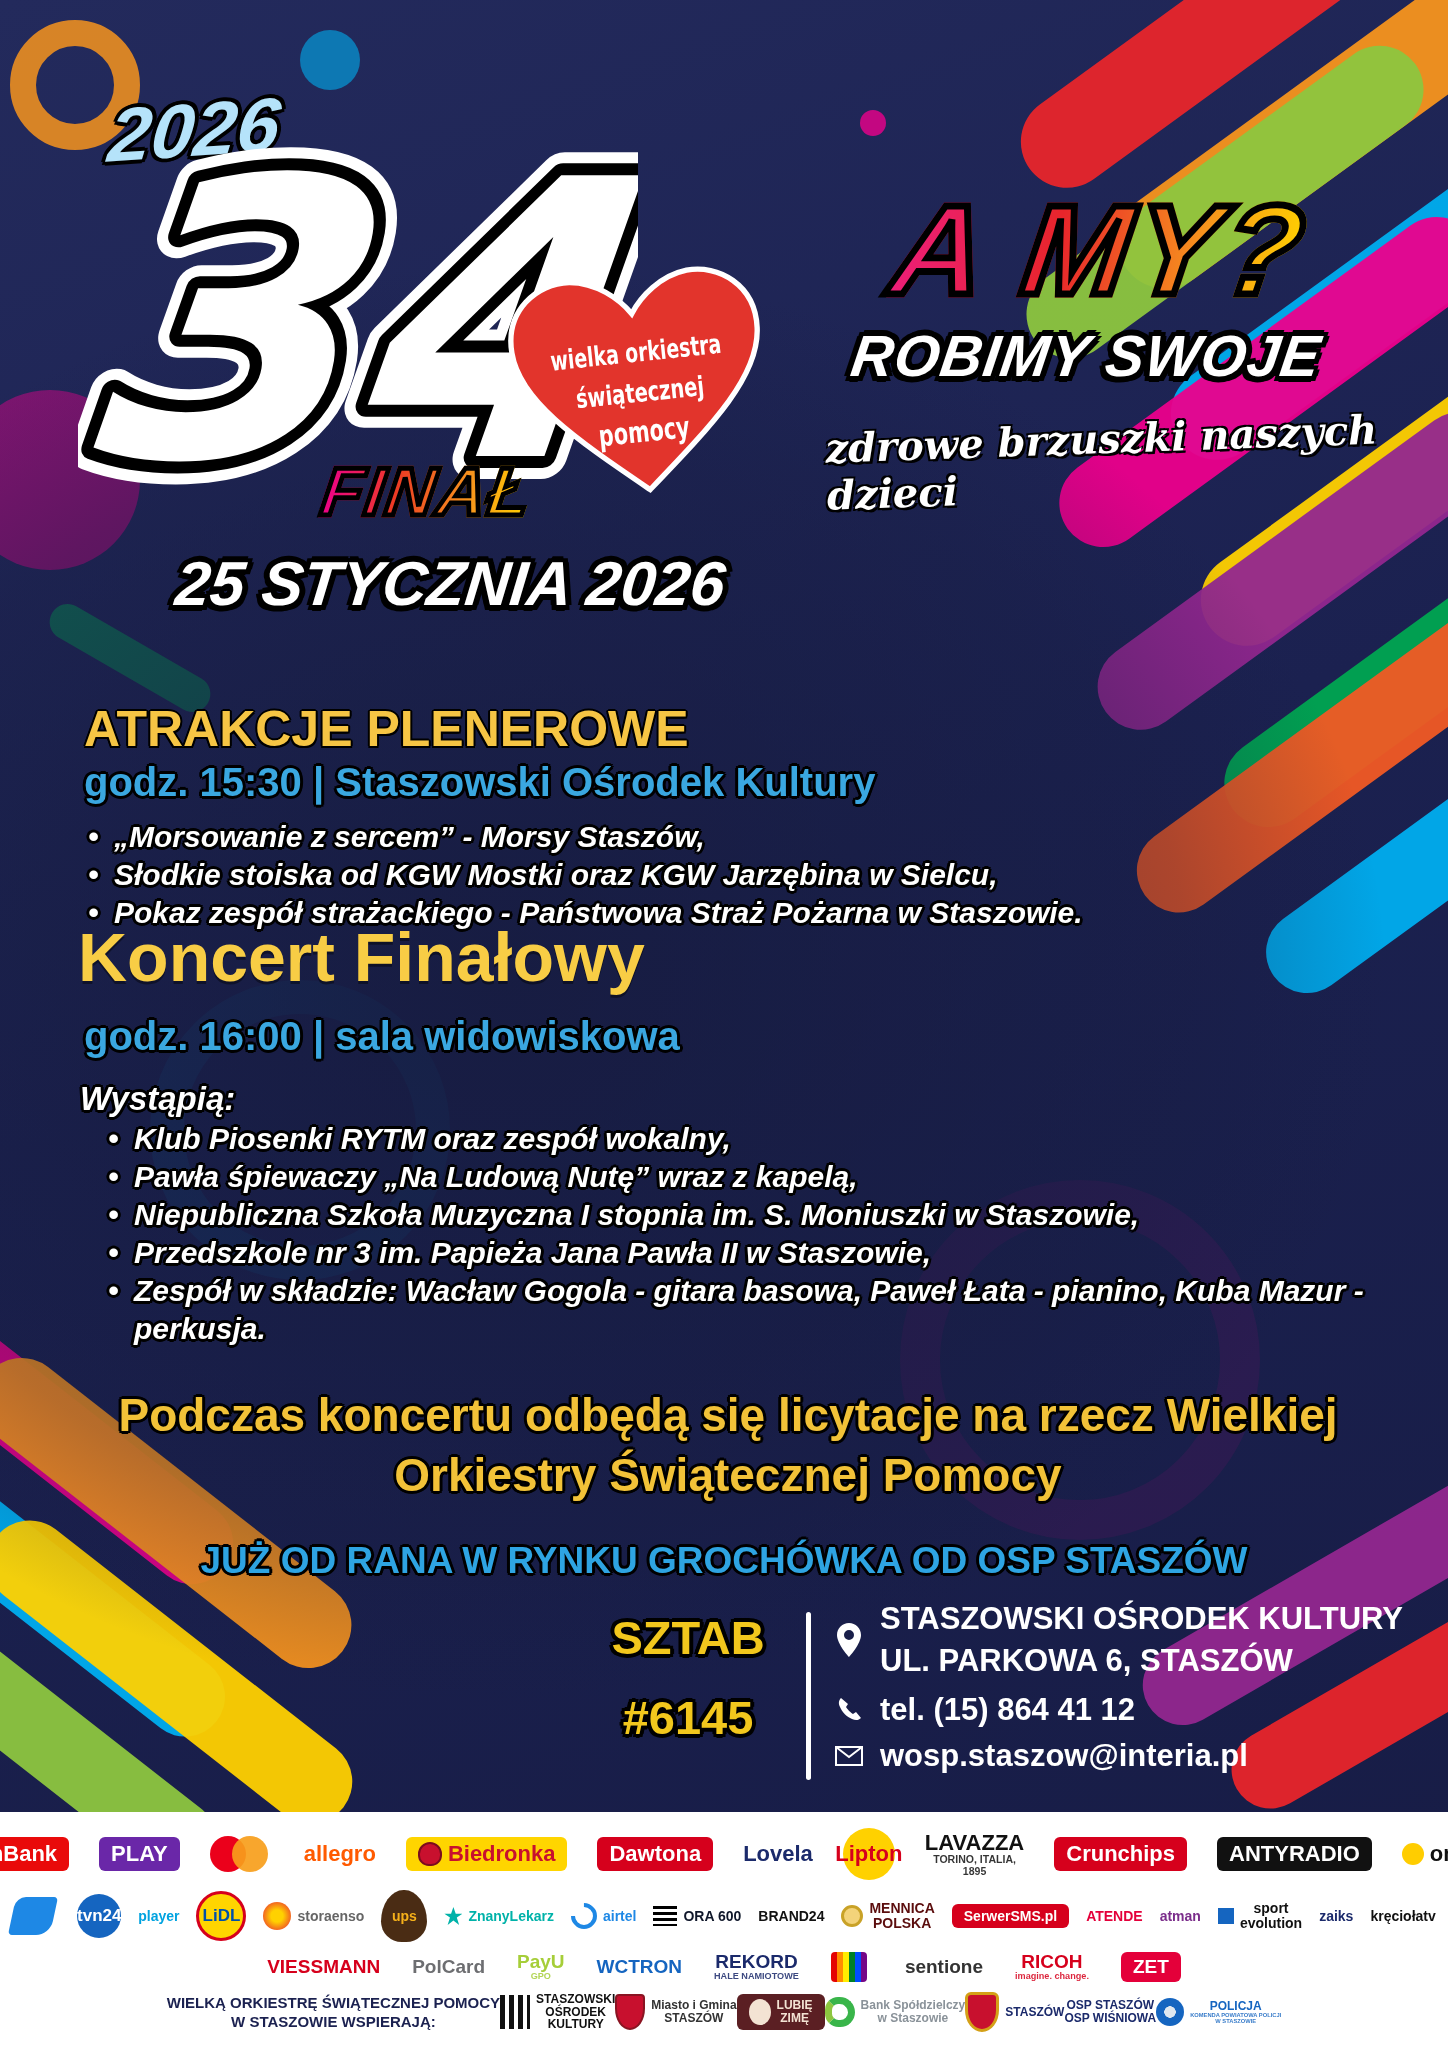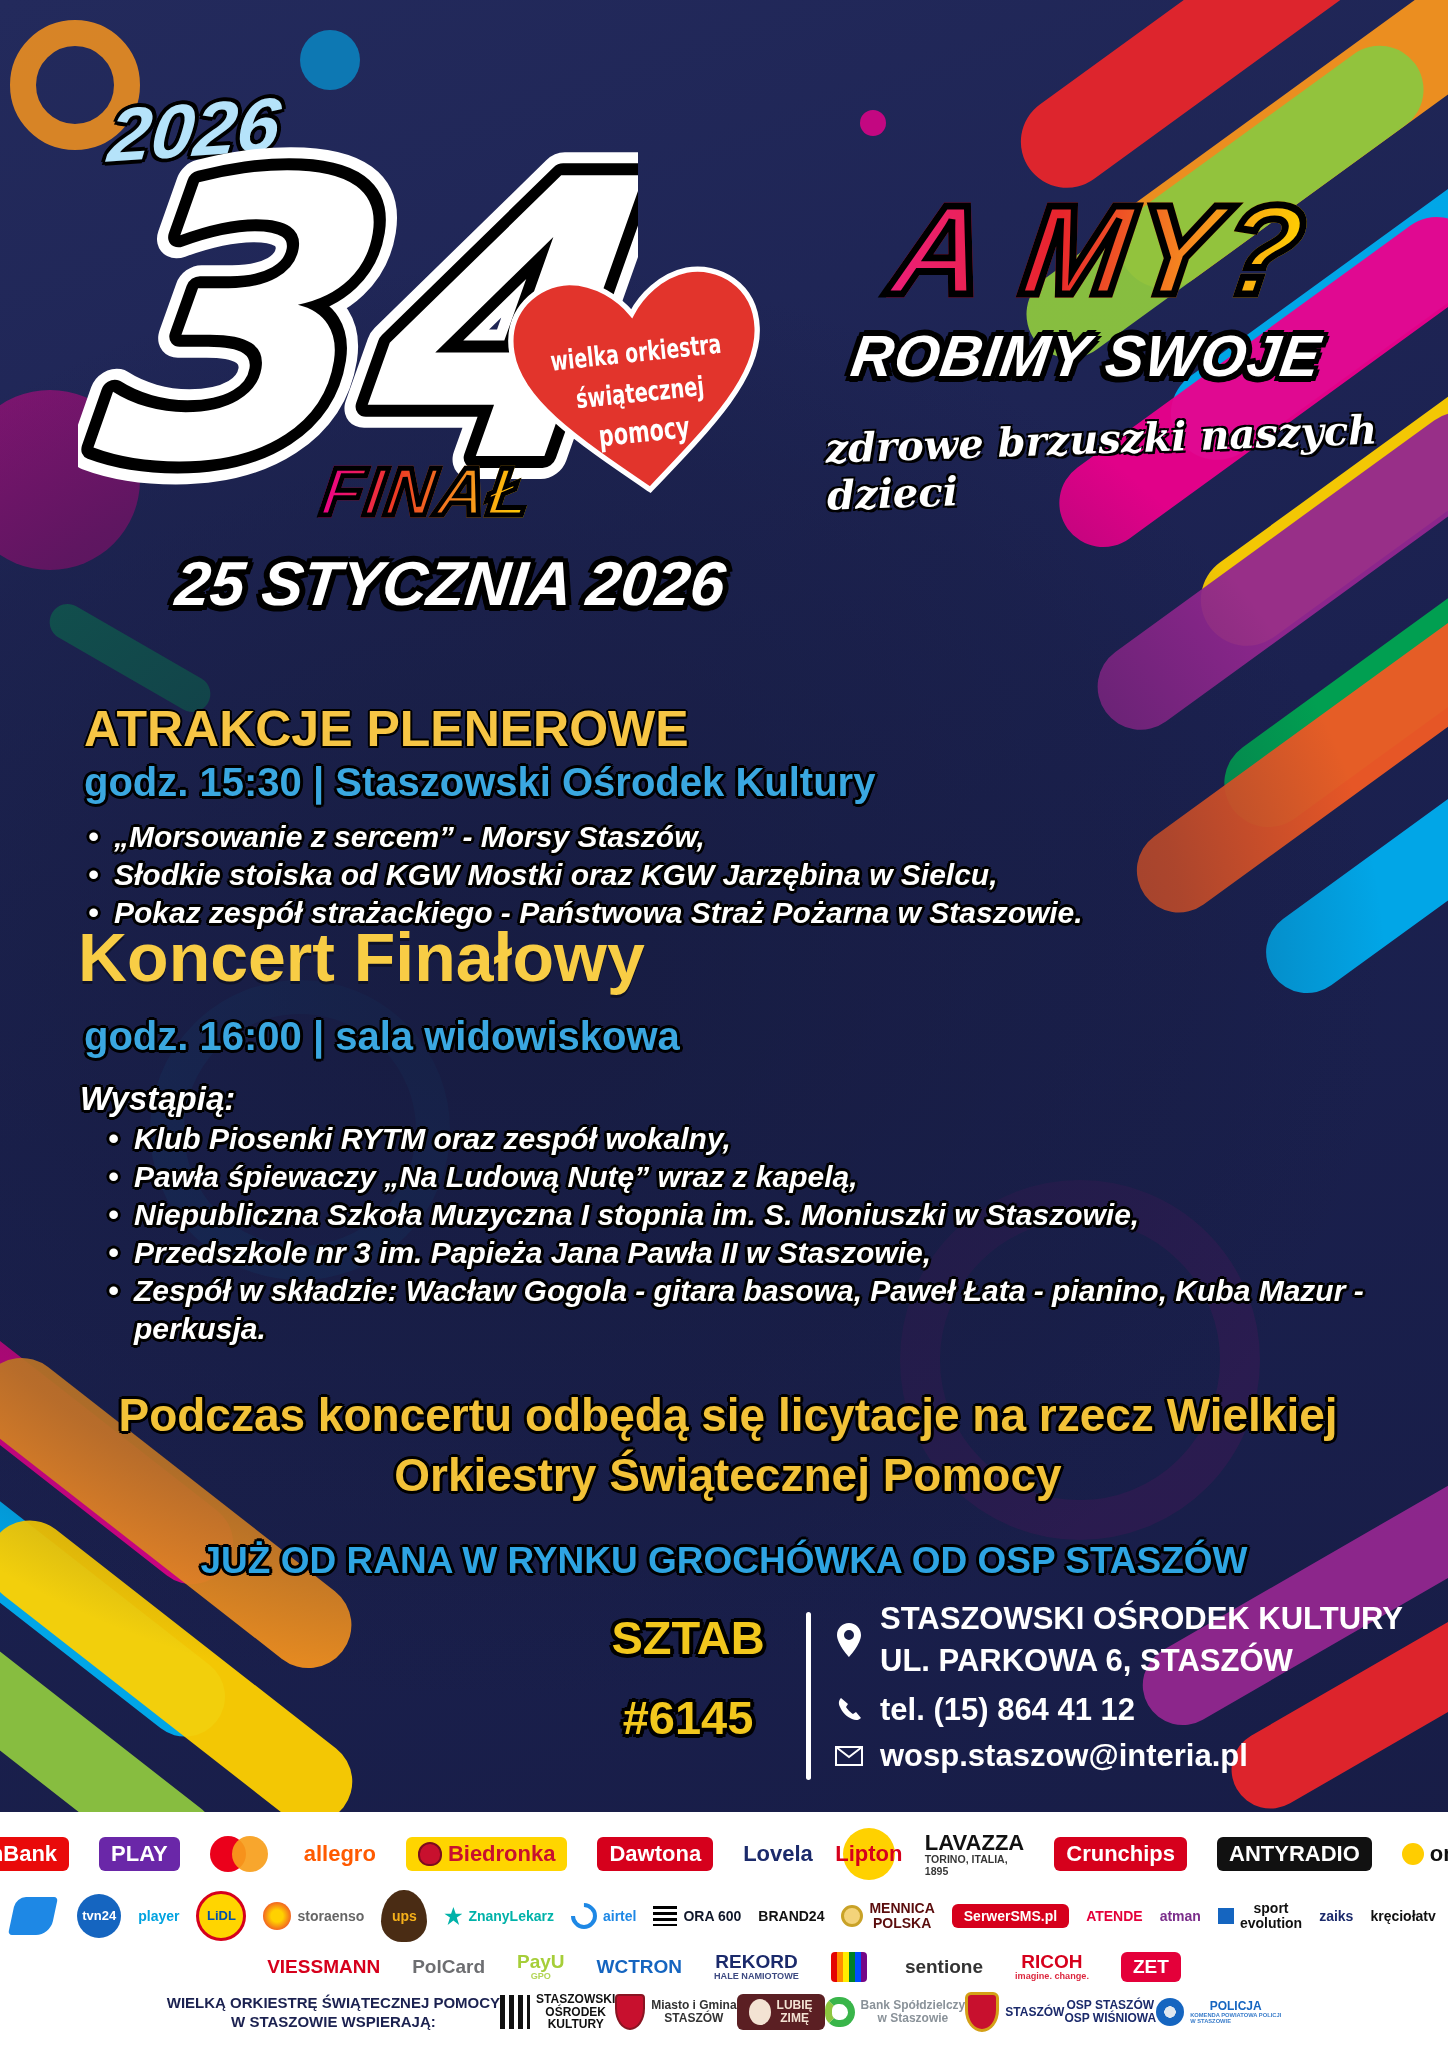--- a/index.html
+++ b/index.html
@@ -66,27 +66,27 @@
   .band{position:absolute;left:0;top:1812px;width:1448px;height:236px;background:#fff;z-index:3;
     display:flex;flex-direction:column;justify-content:space-evenly;padding:6px 0;box-sizing:border-box;}
   .logo-row{display:flex;align-items:center;justify-content:center;}
   .row1{gap:30px;}
   .row2{gap:17px;}
   .row3{gap:32px;}
   .partners{}
   .chip{display:inline-flex;align-items:center;gap:6px;font-weight:800;color:#222;line-height:1.05;}
   .chip-body{display:flex;flex-direction:column;align-items:center;}
   .chip-text{white-space:pre-line;text-align:center;}
-  .chip-sub{font-size:.48em;font-weight:600;opacity:.85;white-space:pre-line;}
+  .chip-sub{font-size:.48em;font-weight:600;opacity:.85;white-space:pre-line;text-align:center;}
   .boxed{padding:5px 12px;border-radius:6px;}
   .circle{width:52px;height:52px;border-radius:50%;justify-content:center;padding:0!important;}
   .shield{width:46px;height:52px;border-radius:50% 50% 46% 46%/62% 62% 40% 40%;justify-content:center;padding:0!important;}
   .row1 .chip{font-size:22px;}
   .row2 .chip{font-size:14px;}
-  .row2 .circle{width:44px;height:44px;font-size:13px;}
+  .row2 .circle{width:44px;height:44px;font-size:17px;}
   .row3 .chip{font-size:19px;}
   .partners .chip{font-size:12px;color:#1b2a6b;}
   .partners-label{font-size:15px;font-weight:800;color:#1b2150;white-space:pre-line;text-align:center;line-height:1.3;}
 
   .chip-icon{display:inline-block;flex:none;}
   .icon-mastercard-circles{position:relative;width:58px;height:36px;}
   .icon-mastercard-circles::before,.icon-mastercard-circles::after{content:"";position:absolute;top:0;width:36px;height:36px;border-radius:50%;}
   .icon-mastercard-circles::before{left:0;background:#eb001b;}
   .icon-mastercard-circles::after{right:0;background:#f79e1b;opacity:.92;}
   .icon-ladybug{width:20px;height:20px;border-radius:50% 50% 45% 45%;background:#c8102e;border:2px solid #7a0c1e;}

